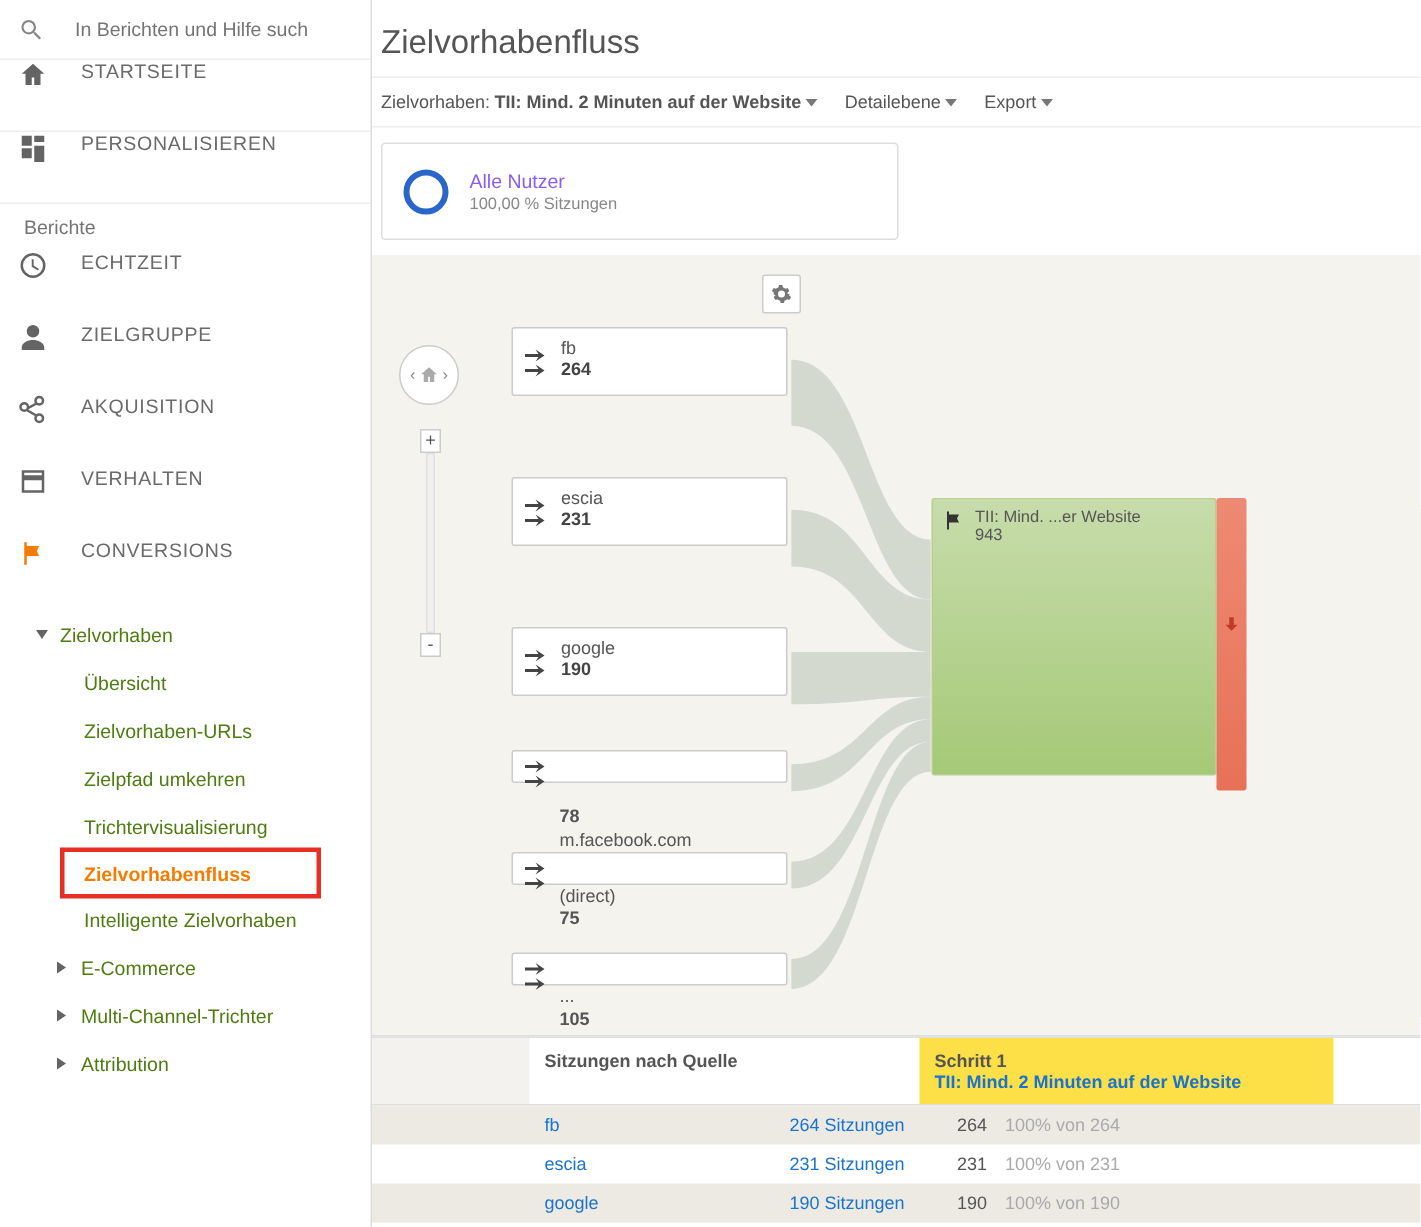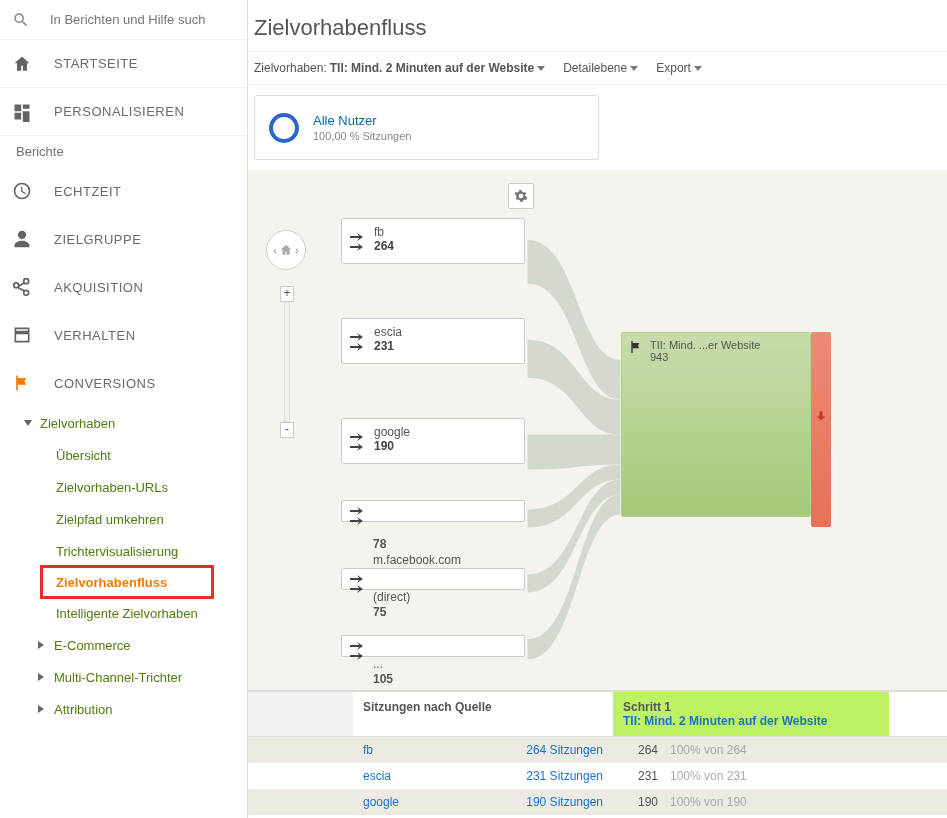--- a/index.html
+++ b/index.html
@@ -5,21 +5,21 @@
   * { box-sizing: border-box; margin: 0; padding: 0; }
   body { font-family: Arial, Helvetica, sans-serif; font-size: 13px; color: #555; background: #fff; width: 947px; height: 818px; overflow: hidden; }
   .app { display: flex; height: 100%; }
 
   
   .sidebar { width: 248px; border-right: 1px solid #ddd; position: relative; background: #fff; }
   .search-row { display: flex; align-items: center; height: 40px; padding: 0 12px; border-bottom: 1px solid #eee; color: #888; }
   .search-row .sicon { width: 18px; height: 18px; margin-right: 20px; fill: #888; }
   .search-row input { border: none; outline: none; font-size: 13px; color: #888; width: 170px; }
 
-  .sb-item { display: flex; align-items: center; height: 48px; padding: 0 12px; cursor: pointer; }
+  .sb-item { display: flex; align-items: flex-start; height: 48px; padding: 0 12px; cursor: pointer; }
   .sb-item .sicon { width: 20px; height: 20px; margin-right: 22px; fill: #646464; }
   .sb-item span { font-size: 13px; letter-spacing: .5px; font-weight: 500; color: #6a6a6a; }
   .sb-item.sep { border-bottom: 1px solid #eee; }
   .sb-item.orange .sicon { fill: #f57c00; }
 
   .berichte { padding: 8px 16px; font-size: 13px; color: #737373; }
   .sub { padding-left: 56px; height: 32px; display: flex; align-items: center; font-size: 13px; color: #4d7c0f; cursor: pointer; }
   .sub.head { font-weight: 400; padding-left: 40px; position: relative; }
   .sub.head .tri { position: absolute; left: 24px; width: 0; height: 0; border-left: 4px solid transparent; border-right: 4px solid transparent; border-top: 6px solid #646464; }
   .sub.headr { font-weight: 400; padding-left: 54px; position: relative; }
@@ -32,21 +32,21 @@
   .toolbar { display: flex; align-items: center; height: 34px; border-top: 1px solid #eee; border-bottom: 1px solid #eee; font-size: 12px; color: #555; gap: 18px; padding-left: 6px; }
   .toolbar .tb-item { cursor: pointer; display: flex; align-items: center; gap: 3px; }
   .carets { width: 0; height: 0; border-left: 4px solid transparent; border-right: 4px solid transparent; border-top: 5px solid #777; display: inline-block; }
 
   .segments { display: flex; gap: 10px; padding: 10px 6px; }
   .seg-card { border: 1px solid #ddd; border-radius: 3px; height: 65px; display: flex; align-items: center; padding: 0 14px; gap: 14px; }
   .seg-card.primary { width: 345px; }
   .seg-card.add { flex: 1; border-style: dashed; color: #757575; }
   .ring { width: 30px; height: 30px; border-radius: 50%; border: 4px solid #2a66c9; }
   .ring.grey { border-color: #d6d6d6; }
-  .seg-txt .t1 { font-size: 13px; color: #0369a1; }
+  .seg-txt .t1 { font-size: 13px; color: #8b5cf6; }
   .seg-txt .t2 { font-size: 11px; color: #888; margin-top: 2px; }
 
   .flowpane { background: #f4f3ee; height: 520px; position: relative; }
   .svgflow { position: absolute; inset: 0; }
 
   .source-drop { position: absolute; left: 93px; top: 13px; width: 160px; height: 26px; background: #8ba95e; color: #fff; font-weight: 600; font-size: 13px; border-radius: 2px; display: flex; align-items: center; padding: 0 10px; cursor: pointer; }
   .source-drop .carets { border-top-color: #fff; margin-left: auto; }
   .gear { position: absolute; left: 260px; top: 13px; width: 26px; height: 26px; border: 1px solid #ccc; border-radius: 2px; background: #fff; display: flex; align-items: center; justify-content: center; font-size: 13px; color: #666; cursor: pointer; }
 
   .navcircle { position: absolute; left: 18px; top: 60px; width: 40px; height: 40px; border-radius: 50%; border: 1px solid #ccc; background: #fff; display: flex; align-items: center; justify-content: center; gap: 2px; color: #888; font-size: 11px; cursor: pointer; }
@@ -70,21 +70,21 @@
 
   
   .tablewrap { margin-top: 0; border-top: 1px solid #ddd; }
   .thead, .trow { display: flex; }
   .thead { border-top: 1px solid #ddd; border-bottom: 1px solid #ddd; }
   .thead .c { font-weight: 600; color: #555; font-size: 12px; padding: 8px 10px; }
   .c0 { width: 105px; }
   .c1 { width: 260px; }
   .c2 { width: 276px; }
   .thead .c0 { background: #f3f2ee; }
-  .thead .c2 { background: #bef264; }
+  .thead .c2 { background: #fde047; }
 
   .trow-container { display: flex; }
   .cc { padding: 6px 10px; font-size: 12px; }
   .cc.src { width: 105px; }
   .cc.rest1 { width: 260px; display: flex; justify-content: space-between; }
   .cc.rest2 { width: 276px; display: flex; gap: 12px; }
   .cc .blue { color: #1a73cc; }
   .cc .num { text-align: right; width: 35px; }
   .cc .grey { color: #aaa; }
   .trow-container.alt { background: #eceae3; }

